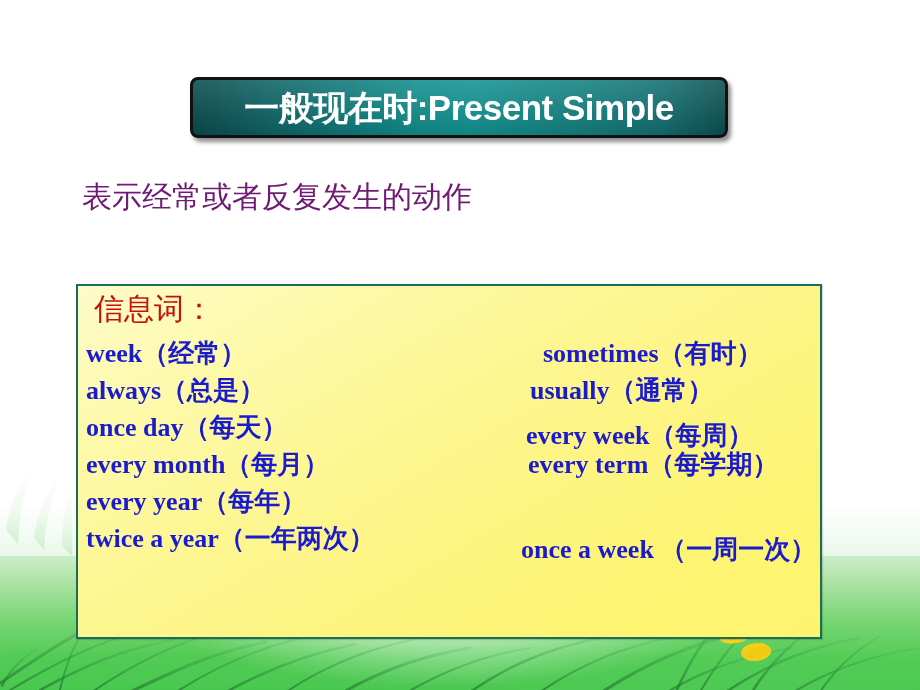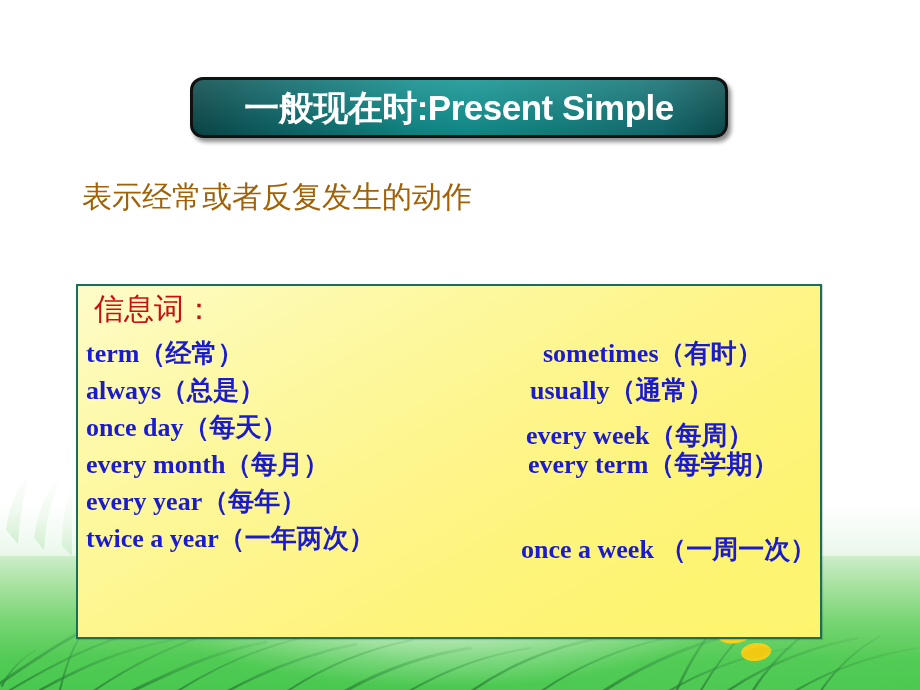--- a/index.html
+++ b/index.html
@@ -64,21 +64,21 @@
 
   
   #title-box {
     position: absolute;
     left: 190px;
     top: 77px;
     width: 538px;
     height: 61px;
     box-sizing: border-box;
     border: 3px solid #111111;
-    border-radius: 13px;
+    border-radius: 8px;
     background:
       linear-gradient(to bottom, rgba(255,255,255,0.12) 0%, rgba(0,0,0,0.10) 100%),
       linear-gradient(to right,
         #0a4a4c 0%,
         #0c6668 16%,
         #108e8c 42%,
         #119492 52%,
         #13807f 74%,
         #126f72 88%,
         #0c5052 100%);
@@ -96,21 +96,21 @@
     letter-spacing: -0.5px;
     line-height: 1;
     white-space: nowrap;
   }
 
   
   #subtitle {
     position: absolute;
     left: 82px;
     top: 180px;
-    color: #a16207;
+    color: #701a75;
     font-family: Liberation Serif, serif;
     font-size: 30px;
     line-height: 1.1;
     white-space: nowrap;
   }
 
   
   #info-box {
     position: absolute;
     left: 76px;
@@ -253,21 +253,21 @@
   <div id="title-box">
     <span id="title-text">一般现在时:Present Simple</span>
   </div>
 
   <div id="subtitle">表示经常或者反复发生的动作</div>
 
   <div id="info-box">
     <div id="info-heading">信息词：</div>
     <div id="word-rows">
         <div class="word-row">
-          <span class="w-left">term（经常）</span>
+          <span class="w-left">week（经常）</span>
           <span class="w-right" style="left: 465px;">sometimes（有时）</span>
         </div>
         <div class="word-row">
           <span class="w-left">always（总是）</span>
           <span class="w-right" style="left: 452px;">usually（通常）</span>
         </div>
         <div class="word-row">
           <span class="w-left">once day（每天）</span>
           <span class="w-right" style="left: 448px; margin-top: 8px;">every week（每周）</span>
         </div>

